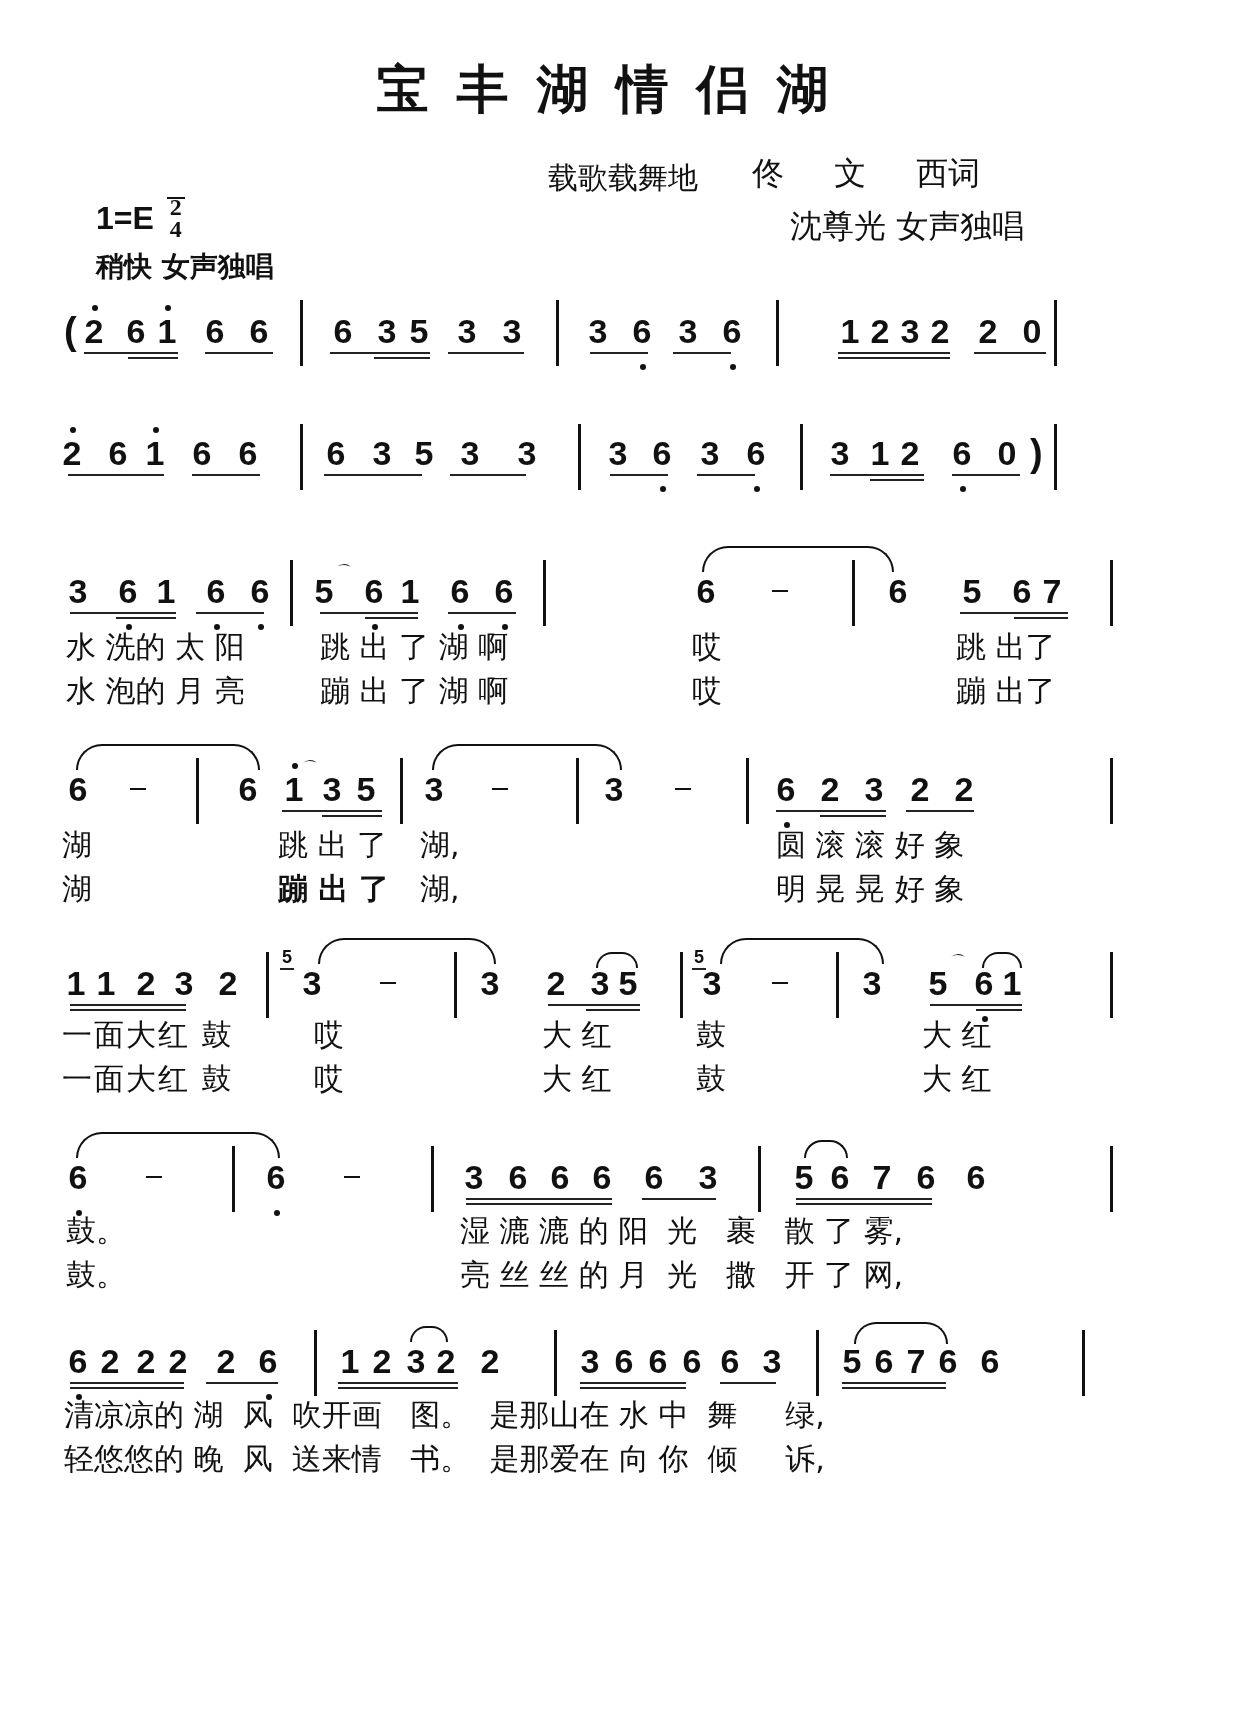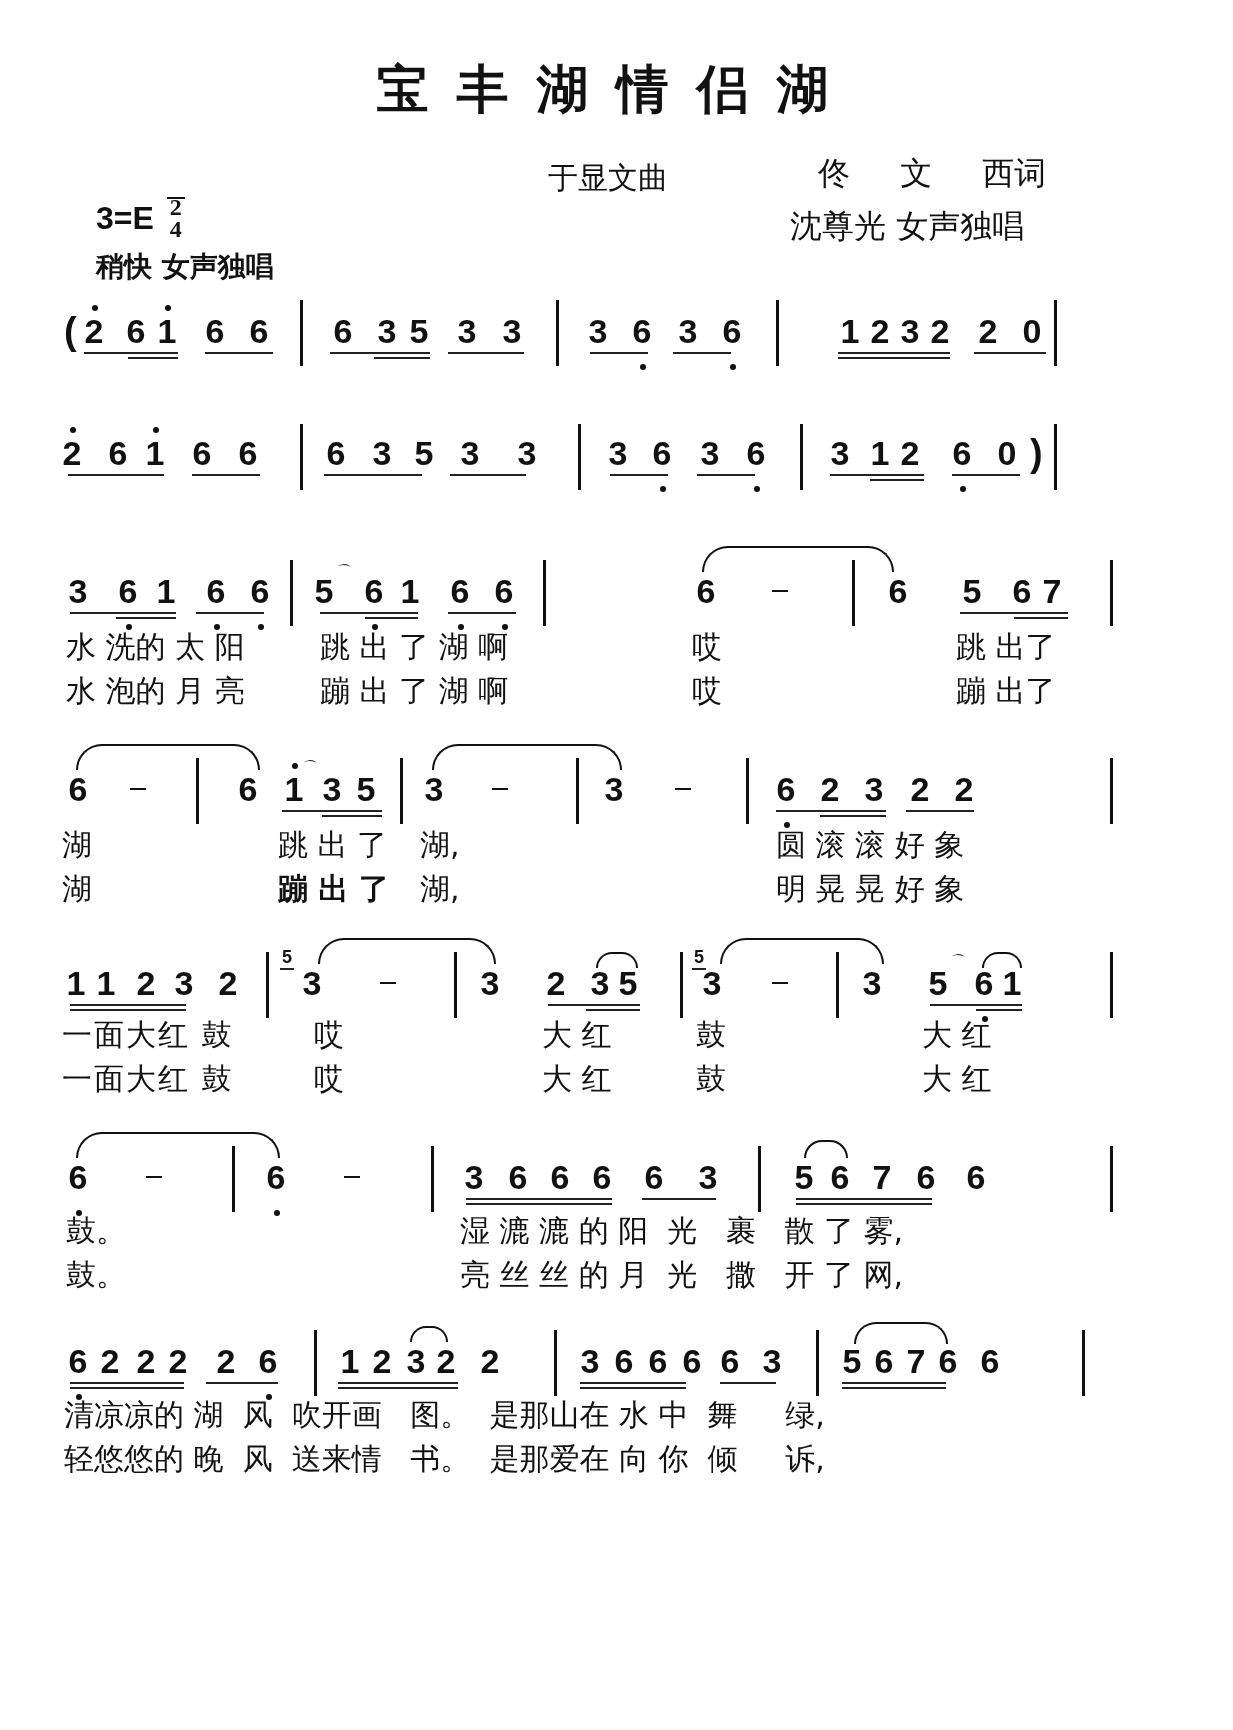--- a/index.html
+++ b/index.html
@@ -23,25 +23,25 @@
   .slur { position: absolute; border: 2px solid #111; border-bottom: none; border-radius: 30px 30px 0 0; }
   .lyric { position: absolute; font-family: "DejaVu Sans", sans-serif; font-size: 30px; line-height: 34px; white-space: pre; }
   .paren { position: absolute; font-family: "Liberation Sans", sans-serif; font-size: 38px; font-weight: bold; }
   .grace { position: absolute; font-family: "Liberation Sans", sans-serif; font-size: 18px; font-weight: bold; line-height: 18px; }
   .turn { position: absolute; font-family: "DejaVu Sans", sans-serif; font-size: 16px; }
 </style>
 </head>
 <body>
 
 <div class="abs title">宝丰湖情侣湖</div>
-<div class="abs subtitle">于显文曲</div>
-<div class="abs credit" style="left:818px; top:152px; word-spacing:40px;">佟  文  西词</div>
+<div class="abs subtitle">载歌载舞地</div>
+<div class="abs credit" style="left:752px; top:152px; word-spacing:40px;">佟  文  西词</div>
 <div class="abs credit" style="left:790px; top:205px;">沈尊光  女声独唱</div>
 <div class="abs key">
-  <span>3=E</span>
+  <span>1=E</span>
   <span class="frac">
     <span>2</span>
     <span class="bar"></span>
     <span>4</span>
   </span>
 </div>
 <div class="abs tempo">稍快  女声独唱</div>
 
 <div class="row" style="top:310px;">
   <span class="paren" style="left:64px; top:0px;">(</span>

